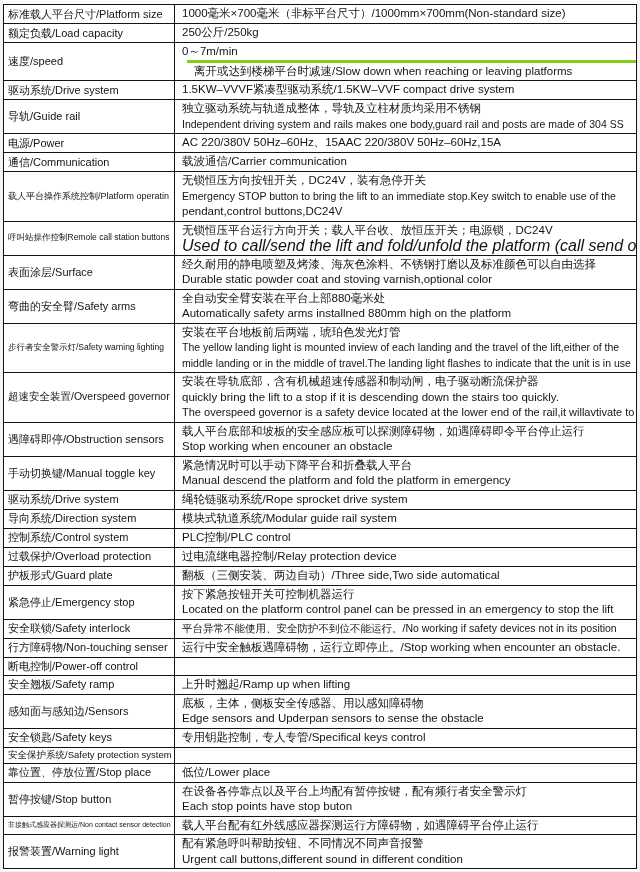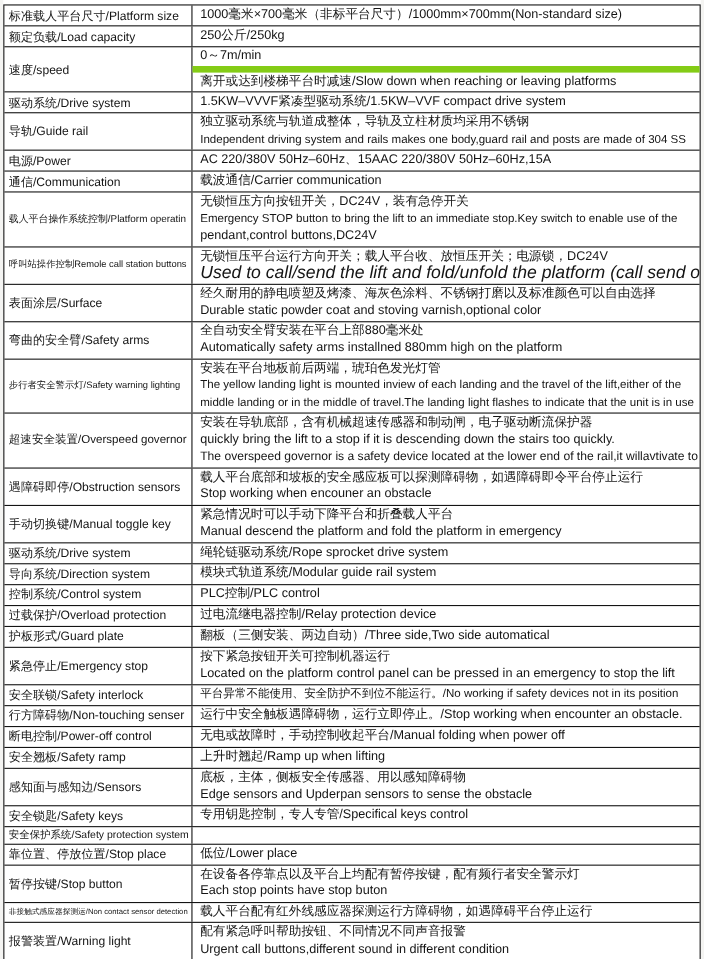--- a/index.html
+++ b/index.html
@@ -50,21 +50,21 @@
     white-space:nowrap;
     overflow:hidden;
     min-height:15.5px;
     display:flex;
     align-items:center;
   }
   .row.single .value-line{min-height:16px;}
   
   .row.split .value-cell{padding:0;}
   .row.split .value-line{flex:1;min-height:17px;}
-  .row.split .value-line + .value-line{border-top:6px solid #84cc16;}
+  .row.split .value-line + .value-line{border-top:3px solid #84cc16;margin-left:12px;}
 </style>
 </head>
 <body>
 
 <div class="page">
   <div class="spec-table" id="spec-table">
   <div class="row single">
     <div class="label-cell">标准载人平台尺寸/Platform size</div>
     <div class="value-cell">
           <div class="value-line">1000毫米×700毫米（非标平台尺寸）/1000mm×700mm(Non-standard size)</div>
@@ -234,23 +234,20 @@
 
   <div class="row single">
     <div class="label-cell">行方障碍物/Non-touching senser</div>
     <div class="value-cell">
           <div class="value-line">运行中安全触板遇障碍物，运行立即停止。/Stop working when encounter an obstacle.</div>
         </div>
   </div>
 
   <div class="row single">
     <div class="label-cell">断电控制/Power-off control</div>
-    <div class="value-cell">
-          <div class="value-line">无电或故障时，手动控制收起平台/Manual folding when power off</div>
-        </div>
   </div>
 
   <div class="row single">
     <div class="label-cell">安全翘板/Safety ramp</div>
     <div class="value-cell">
           <div class="value-line">上升时翘起/Ramp up when lifting</div>
         </div>
   </div>
 
   <div class="row multi">

